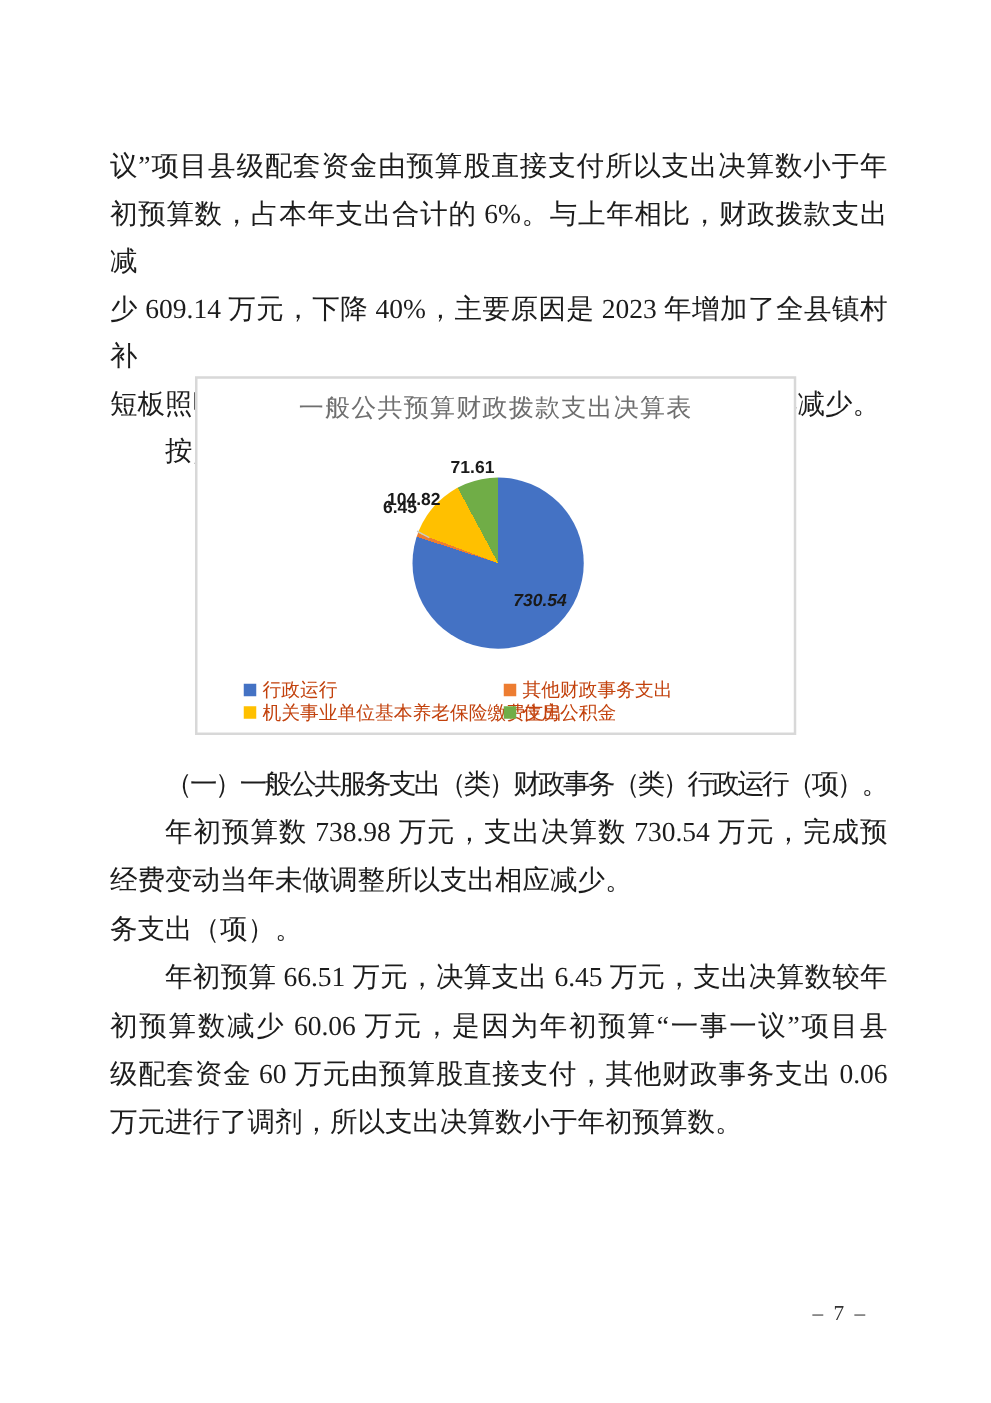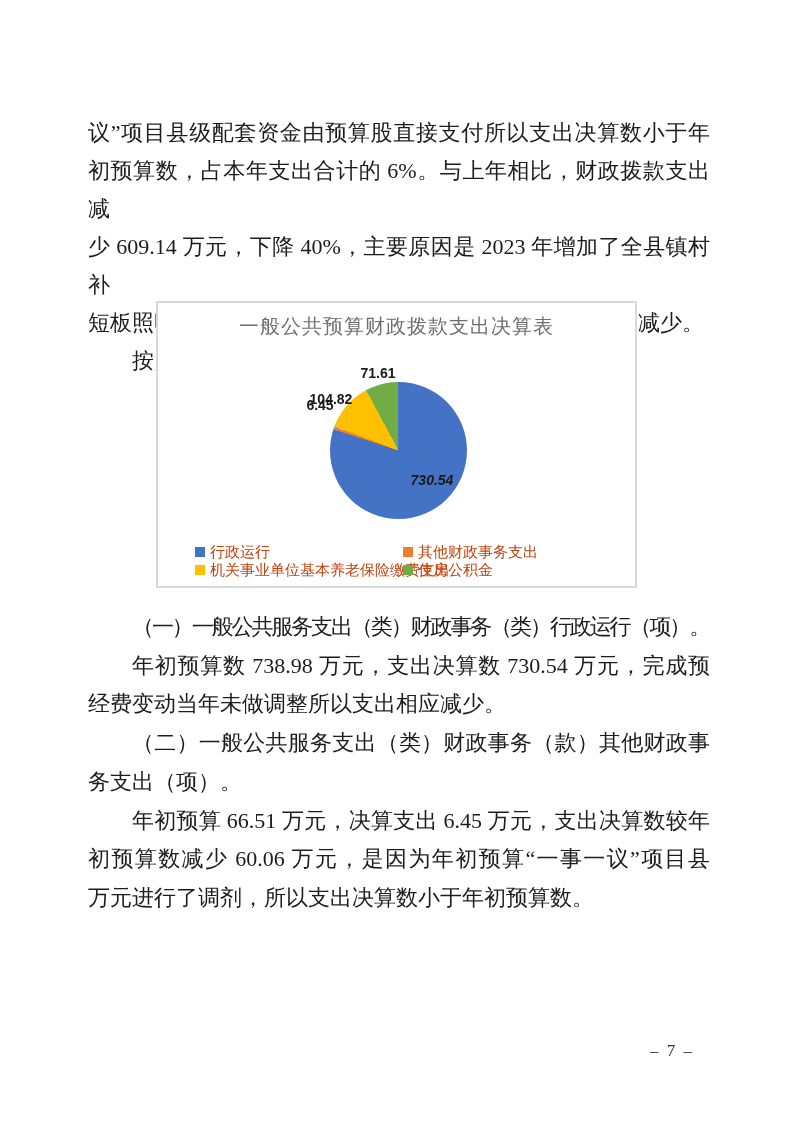--- a/index.html
+++ b/index.html
@@ -158,22 +158,22 @@
     <div class="legend-item li-3">
       <span class="legend-marker" style="background: rgb(112, 173, 71);"></span>
       <span>住房公积金</span>
     </div>
   </div>
 
   <div class="text-block lower">
     <div class="tline indent tight">（一）一般公共服务支出（类）财政事务（类）行政运行（项）。</div>
     <div class="tline indent justify">年初预算数 738.98 万元，支出决算数 730.54 万元，完成预</div>
     <div class="tline">经费变动当年未做调整所以支出相应减少。</div>
-    <div class="tline indent justify">（二）一般公共服务支出（类）财政事务（款）其他财政事</div>
     <div class="tline">务支出（项）。</div>
     <div class="tline indent justify">年初预算 66.51 万元，决算支出 6.45 万元，支出决算数较年</div>
     <div class="tline justify">初预算数减少 60.06 万元，是因为年初预算“一事一议”项目县</div>
+    <div class="tline justify">级配套资金 60 万元由预算股直接支付，其他财政事务支出 0.06</div>
     <div class="tline">万元进行了调剂，所以支出决算数小于年初预算数。</div>
   </div>
 
   <div class="page-footer">– 7 –</div>
 
 </div>
 
 </body></html>

